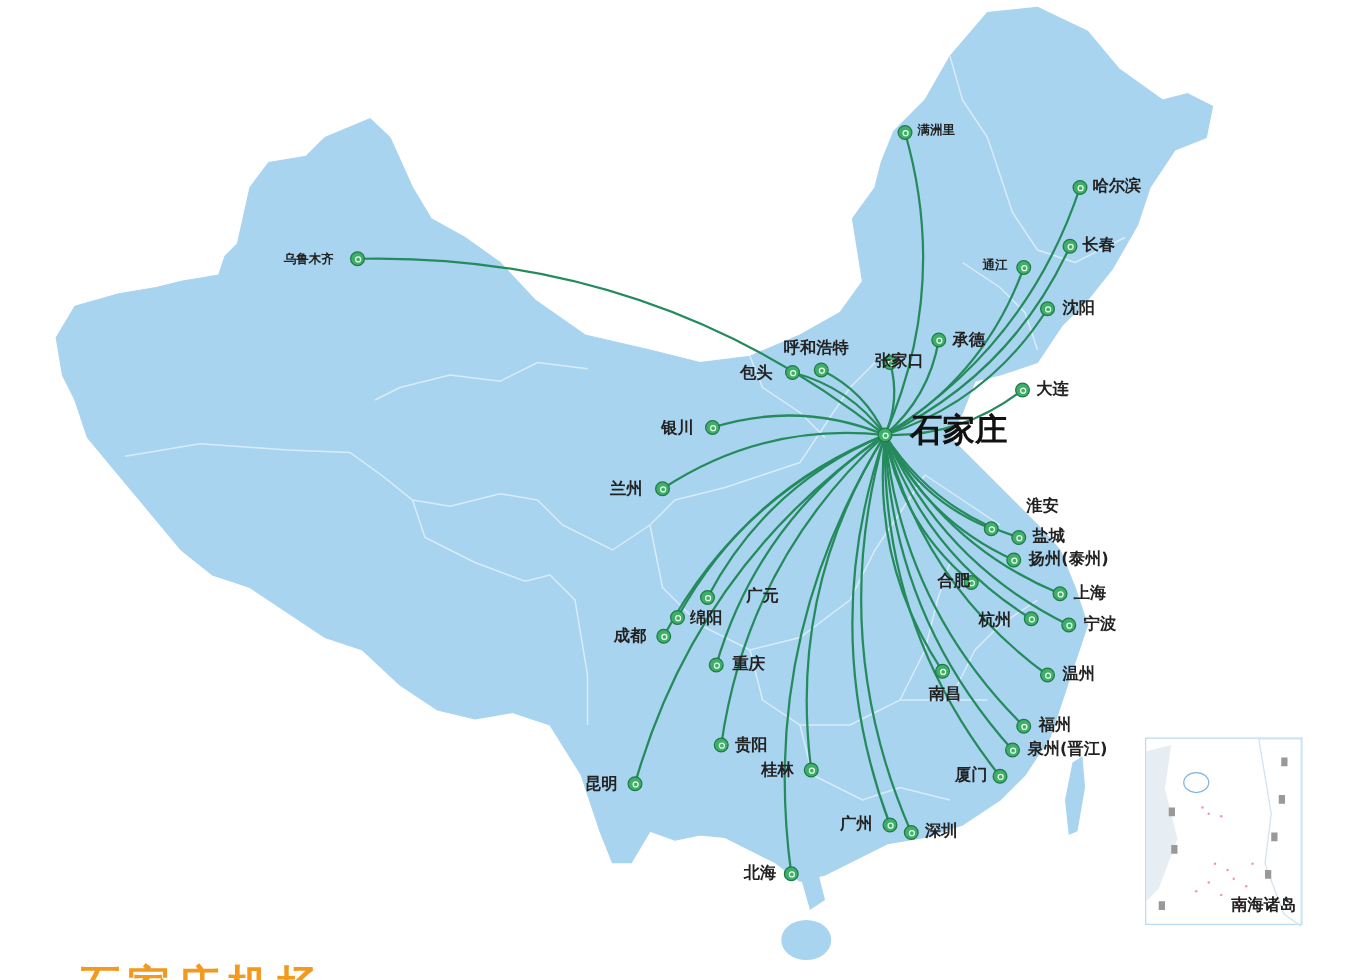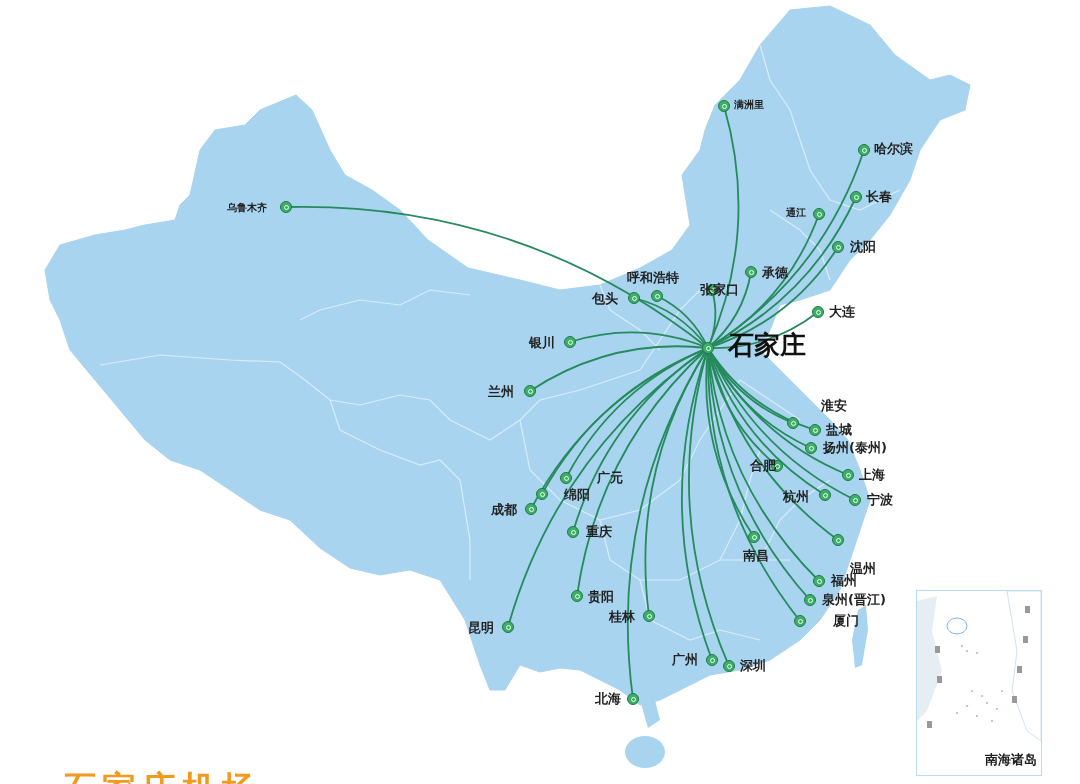--- a/index.html
+++ b/index.html
@@ -6,21 +6,21 @@
   body { width:1080px; height:784px; position:relative; overflow:hidden;
          font-family:"DejaVu Sans", "Liberation Sans", sans-serif; }
   #map { position:absolute; left:0; top:0; width:1080px; height:784px; }
   .city-label { position:absolute; font-size:13px; font-weight:bold; color:#222; white-space:nowrap; line-height:1; }
   .city-label.small { font-size:10px; }
   .city-label.hub { font-size:26px; font-weight:bold; color:#111; }
   .marker { position:absolute; width:12px; height:12px; border-radius:50%;
             background:#3fae6a; border:1.5px solid #1f7a45; box-sizing:border-box; }
   .marker::after { content:""; position:absolute; left:3px; top:3px; width:3px; height:3px;
             border:1px solid #e8ffe8; border-radius:50%; }
-  .inset { position:absolute; left:916px; top:590px; width:126px; height:186px;
+  .inset { position:absolute; left:916px; top:590px; width:126px; height:150px;
            border:1px solid #b9dcf2; background:#fff; box-sizing:border-box; }
   .inset-label { position:absolute; right:4px; bottom:6px; font-size:13px; font-weight:bold; color:#222; }
   .footer-text { position:absolute; left:62px; top:766px; font-size:34px; color:#f29a1f; font-weight:bold; letter-spacing:6px; }
 </style>
 </head>
 <body>
 
 <svg id="map" viewBox="0 0 1080 784" xmlns="http://www.w3.org/2000/svg">
 
   <path fill="#a8d4f0" stroke="#a8d4f0" stroke-width="1" d="M296,95 L312,110 L330,150 L345,175 L372,190 L400,210 L428,240 L468,268 L520,280 L560,290 L600,285
@@ -119,21 +119,21 @@
     <div class="city-label" style="left: 829px; top: 305px;">大连</div>
     <div class="marker" style="left: 280px; top: 201px;"></div>
     <div class="city-label small" style="left: 227px; top: 203px;">乌鲁木齐</div>
     <div class="marker" style="left: 564px; top: 336px;"></div>
     <div class="city-label" style="left: 529px; top: 336px;">银川</div>
     <div class="marker" style="left: 524px; top: 385px;"></div>
     <div class="city-label" style="left: 488px; top: 385px;">兰州</div>
     <div class="marker" style="left: 560px; top: 472px;"></div>
     <div class="city-label" style="left: 578px; top: 471px; padding-left: 19px;">广元</div>
     <div class="marker" style="left: 536px; top: 488px;"></div>
-    <div class="city-label" style="left: 564px; top: 488px;">绵阳</div>
+    <div class="city-label" style="left: 552px; top: 488px;">绵阳</div>
     <div class="marker" style="left: 525px; top: 503px;"></div>
     <div class="city-label" style="left: 491px; top: 503px;">成都</div>
     <div class="marker" style="left: 567px; top: 526px;"></div>
     <div class="city-label" style="left: 586px; top: 525px;">重庆</div>
     <div class="marker" style="left: 571px; top: 590px;"></div>
     <div class="city-label" style="left: 588px; top: 590px;">贵阳</div>
     <div class="marker" style="left: 502px; top: 621px;"></div>
     <div class="city-label" style="left: 468px; top: 621px;">昆明</div>
     <div class="marker" style="left: 643px; top: 610px;"></div>
     <div class="city-label" style="left: 609px; top: 610px;">桂林</div>
@@ -151,29 +151,29 @@
     <div class="city-label" style="left: 823px; top: 441px;">扬州(泰州)</div>
     <div class="marker" style="left: 771px; top: 460px;"></div>
     <div class="city-label" style="left: 736px; top: 459px; margin-left: 14px;">合肥</div>
     <div class="marker" style="left: 842px; top: 469px;"></div>
     <div class="city-label" style="left: 859px; top: 468px;">上海</div>
     <div class="marker" style="left: 819px; top: 489px;"></div>
     <div class="city-label" style="left: 783px; top: 490px;">杭州</div>
     <div class="marker" style="left: 849px; top: 494px;"></div>
     <div class="city-label" style="left: 867px; top: 493px;">宁波</div>
     <div class="marker" style="left: 832px; top: 534px;"></div>
-    <div class="city-label" style="left: 850px; top: 533px; margin-top: 29px;">温州</div>
+    <div class="city-label" style="left: 850px; top: 533px;">温州</div>
     <div class="marker" style="left: 748px; top: 531px;"></div>
     <div class="city-label" style="left: 743px; top: 549px;">南昌</div>
     <div class="marker" style="left: 813px; top: 575px;"></div>
     <div class="city-label" style="left: 831px; top: 574px;">福州</div>
     <div class="marker" style="left: 804px; top: 594px;"></div>
     <div class="city-label" style="left: 822px; top: 593px;">泉州(晋江)</div>
     <div class="marker" style="left: 794px; top: 615px;"></div>
-    <div class="city-label" style="left: 833px; top: 614px;">厦门</div>
+    <div class="city-label" style="left: 764px; top: 614px;">厦门</div>
   </div>
 
 <div class="marker" style="left:702px;top:342px;"></div>
 <div class="city-label hub" style="left:728px;top:332px;">石家庄</div>
 
 <div class="inset">
   <svg width="124" height="184" viewBox="0 0 124 184">
     <path d="M0,10 L20,5 L15,40 L25,80 L10,120 L0,130 Z" fill="#e7eef3"></path>
     <path d="M90,0 L124,0 L124,150 L110,140 L95,100 L100,60 Z" fill="none" stroke="#cfe3f0" stroke-width="1"></path>
     <ellipse cx="40" cy="35" rx="10" ry="8" fill="none" stroke="#7fb6e0"></ellipse>

